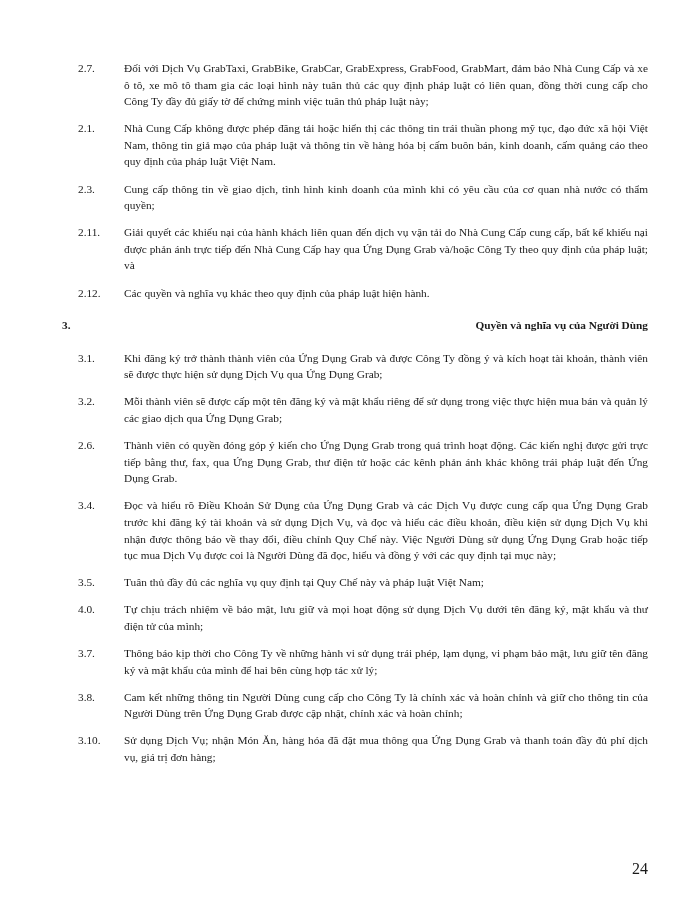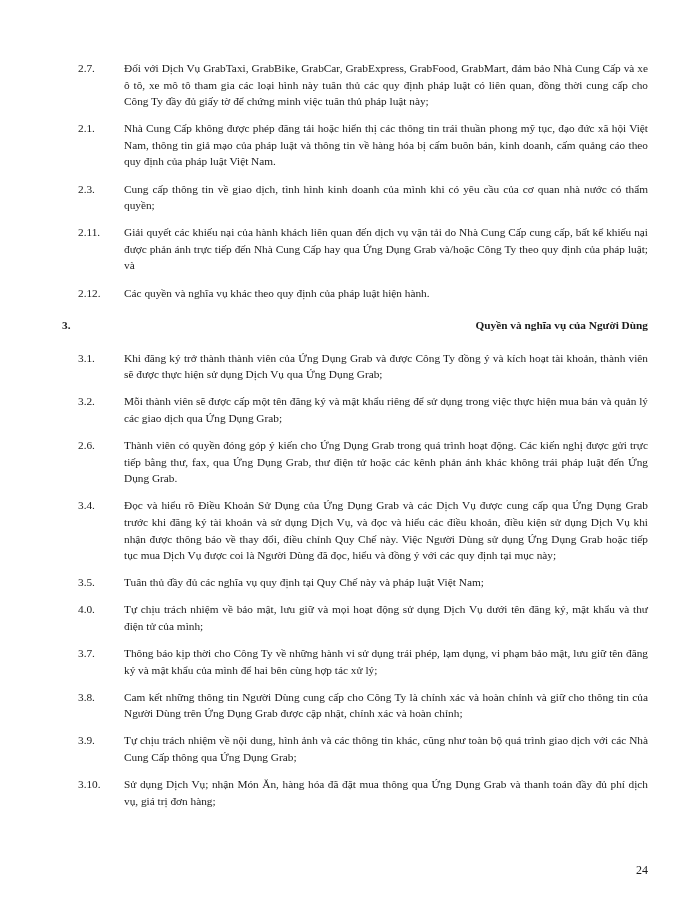--- a/index.html
+++ b/index.html
@@ -56,21 +56,21 @@
     box-sizing: border-box;
   }
   .section-head .txt {
     flex: 1 1 auto;
     text-align: right;
   }
   .page-number {
     position: absolute;
     right: 52px;
     bottom: 28px;
-    font-size: 12px;
+    font-size: 16px;
     color: #1a1a1a;
   }
 </style>
 </head>
 <body>
 
 <div class="page">
   <div class="doc-body">
 
     <div class="clause">
@@ -137,24 +137,20 @@
     <div class="clause">
       <div class="num">3.7.</div>
       <div class="txt">Thông báo kịp thời cho Công Ty về những hành vi sử dụng trái phép, lạm dụng, vi phạm bảo mật, lưu giữ tên đăng ký và mật khẩu của mình để hai bên cùng hợp tác xử lý;</div>
     </div>
 
     <div class="clause">
       <div class="num">3.8.</div>
       <div class="txt">Cam kết những thông tin Người Dùng cung cấp cho Công Ty là chính xác và hoàn chỉnh và giữ cho thông tin của Người Dùng trên Ứng Dụng Grab được cập nhật, chính xác và hoàn chỉnh;</div>
     </div>
 
-    <div class="clause">
-      <div class="num">3.9.</div>
-      <div class="txt">Tự chịu trách nhiệm về nội dung, hình ảnh và các thông tin khác, cũng như toàn bộ quá trình giao dịch với các Nhà Cung Cấp thông qua Ứng Dụng Grab;</div>
-    </div>
 
     <div class="clause">
       <div class="num">3.10.</div>
       <div class="txt">Sử dụng Dịch Vụ; nhận Món Ăn, hàng hóa đã đặt mua thông qua Ứng Dụng Grab và thanh toán đầy đủ phí dịch vụ, giá trị đơn hàng;</div>
     </div>
 
   </div>
 
   <div class="page-number">24</div>
 </div>

